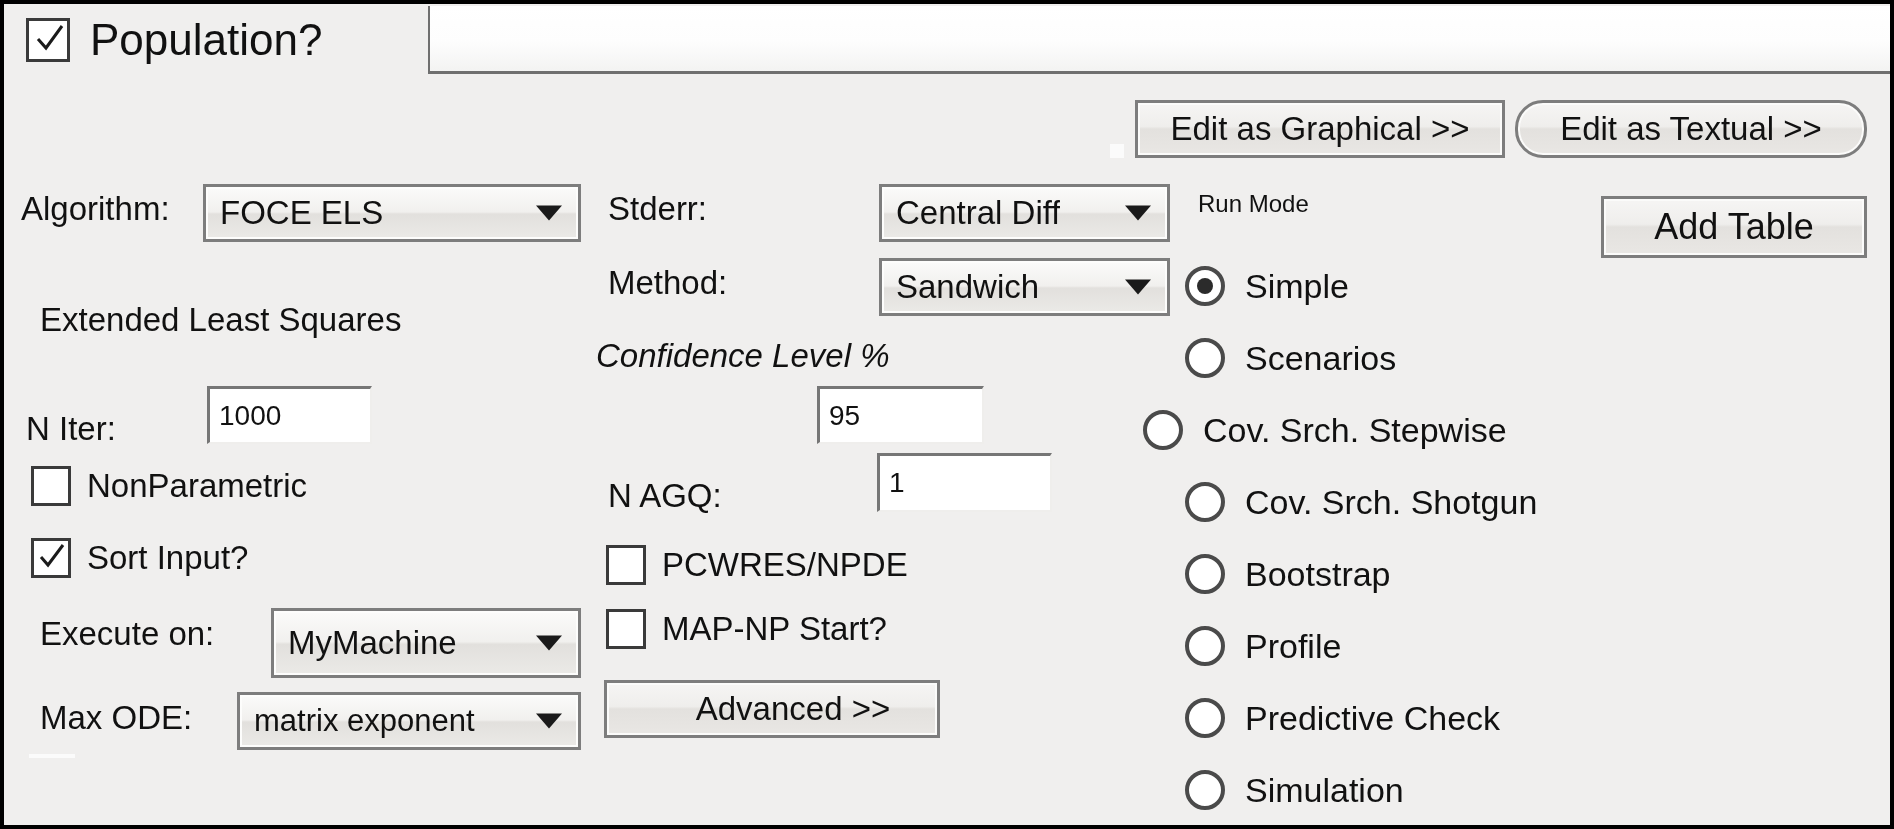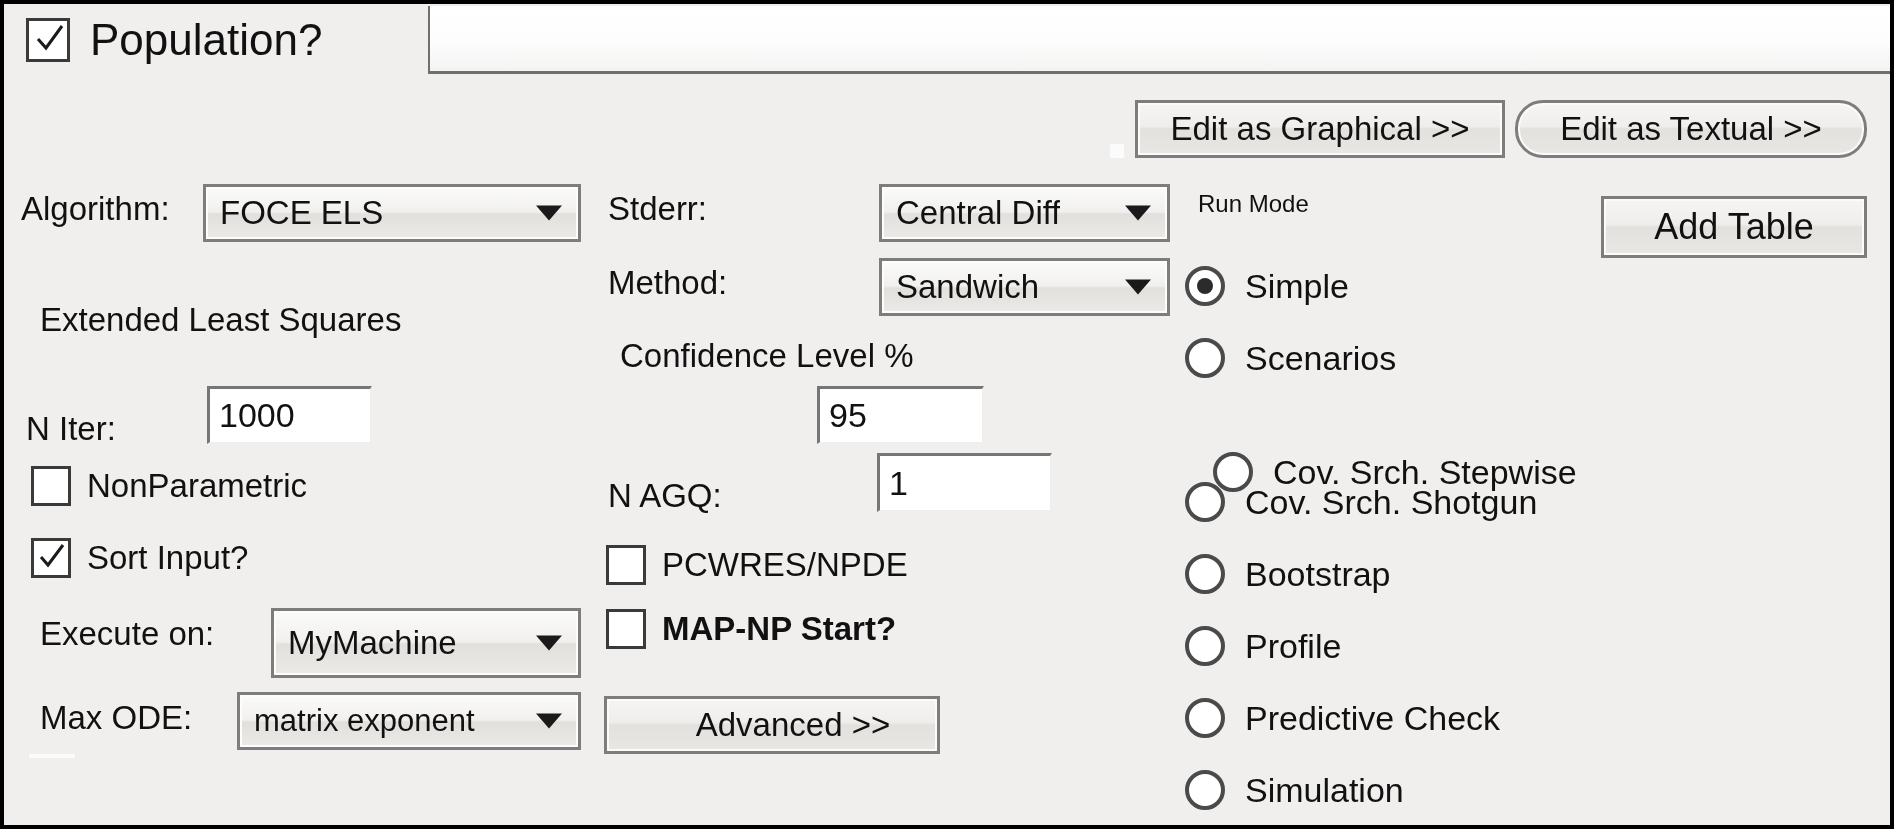--- a/index.html
+++ b/index.html
@@ -106,21 +106,21 @@
     background:#ffffff;
     border-top:3px solid #767676;
     border-left:3px solid #767676;
     border-right:2px solid #efeeec;
     border-bottom:2px solid #efeeec;
     box-sizing:border-box;
     display:flex;align-items:center;
     overflow:hidden;
   }
   .tbox .tval{
-    font-size:34px;color:#111;margin-left:9px;white-space:nowrap;
+    font-size:28px;color:#111;margin-left:9px;white-space:nowrap;
   }
   
   .lbl{
     position:absolute;font-size:33px;color:#111;white-space:nowrap;
     line-height:1;
   }
   .cbrow{
     position:absolute;display:flex;align-items:center;gap:16px;
     cursor:default;
   }
@@ -217,59 +217,59 @@
     <span class="arrow"></span>
   </div>
 
   <div class="lbl" style="left:604px;top:262px;">Method:</div>
 
   <div class="combo" style="left:875px;top:254px;width:291px;height:58px;">
     <span class="cval">Sandwich</span>
     <span class="arrow"></span>
   </div>
 
-  <div class="lbl" style="left:616px;top:335px;">Confidence Level %</div>
+  <div class="lbl" style="left:592px;top:335px;font-style:italic;">Confidence Level %</div>
 
   <div class="tbox" style="left:801px;top:382px;width:167px;height:58px;margin-left:12px;">
     <span class="tval">95</span>
   </div>
 
   <div class="lbl" style="left:604px;top:475px;">N AGQ:</div>
 
   <div class="tbox" style="left:873px;top:449px;width:175px;height:59px;">
     <span class="tval">1</span>
   </div>
 
   <div class="cbrow" style="left:602px;top:541px;">
     <span class="cb small"></span>
     <span class="txt">PCWRES/NPDE</span>
   </div>
 
-  <div class="cbrow" style="left:602px;top:605px;font-weight:bold;">
+  <div class="cbrow" style="left:602px;top:605px;">
     <span class="cb small"></span>
     <span class="txt">MAP-NP Start?</span>
   </div>
 
-  <div class="btn" style="left:600px;top:692px;width:336px;height:58px;padding-left:42px;">Advanced &gt;&gt;</div>
+  <div class="btn" style="left:600px;top:676px;width:336px;height:58px;padding-left:42px;">Advanced &gt;&gt;</div>
 
   <div class="lbl" style="left:1194px;top:188px;font-size:24px;">Run Mode</div>
 
   <div class="radiorow" style="left:1181px;top:262px;">
     <span class="radio">
       <span class="dot"></span>
     </span>
     <span class="txt">Simple</span>
   </div>
 
   <div class="radiorow" style="left:1181px;top:334px;">
     <span class="radio"></span>
     <span class="txt">Scenarios</span>
   </div>
 
-  <div class="radiorow" style="left:1209px;top:406px;margin-top:42px;">
+  <div class="radiorow" style="left:1139px;top:406px;">
     <span class="radio"></span>
     <span class="txt">Cov. Srch. Stepwise</span>
   </div>
 
   <div class="radiorow" style="left:1181px;top:478px;">
     <span class="radio"></span>
     <span class="txt">Cov. Srch. Shotgun</span>
   </div>
 
   <div class="radiorow" style="left:1181px;top:550px;">

